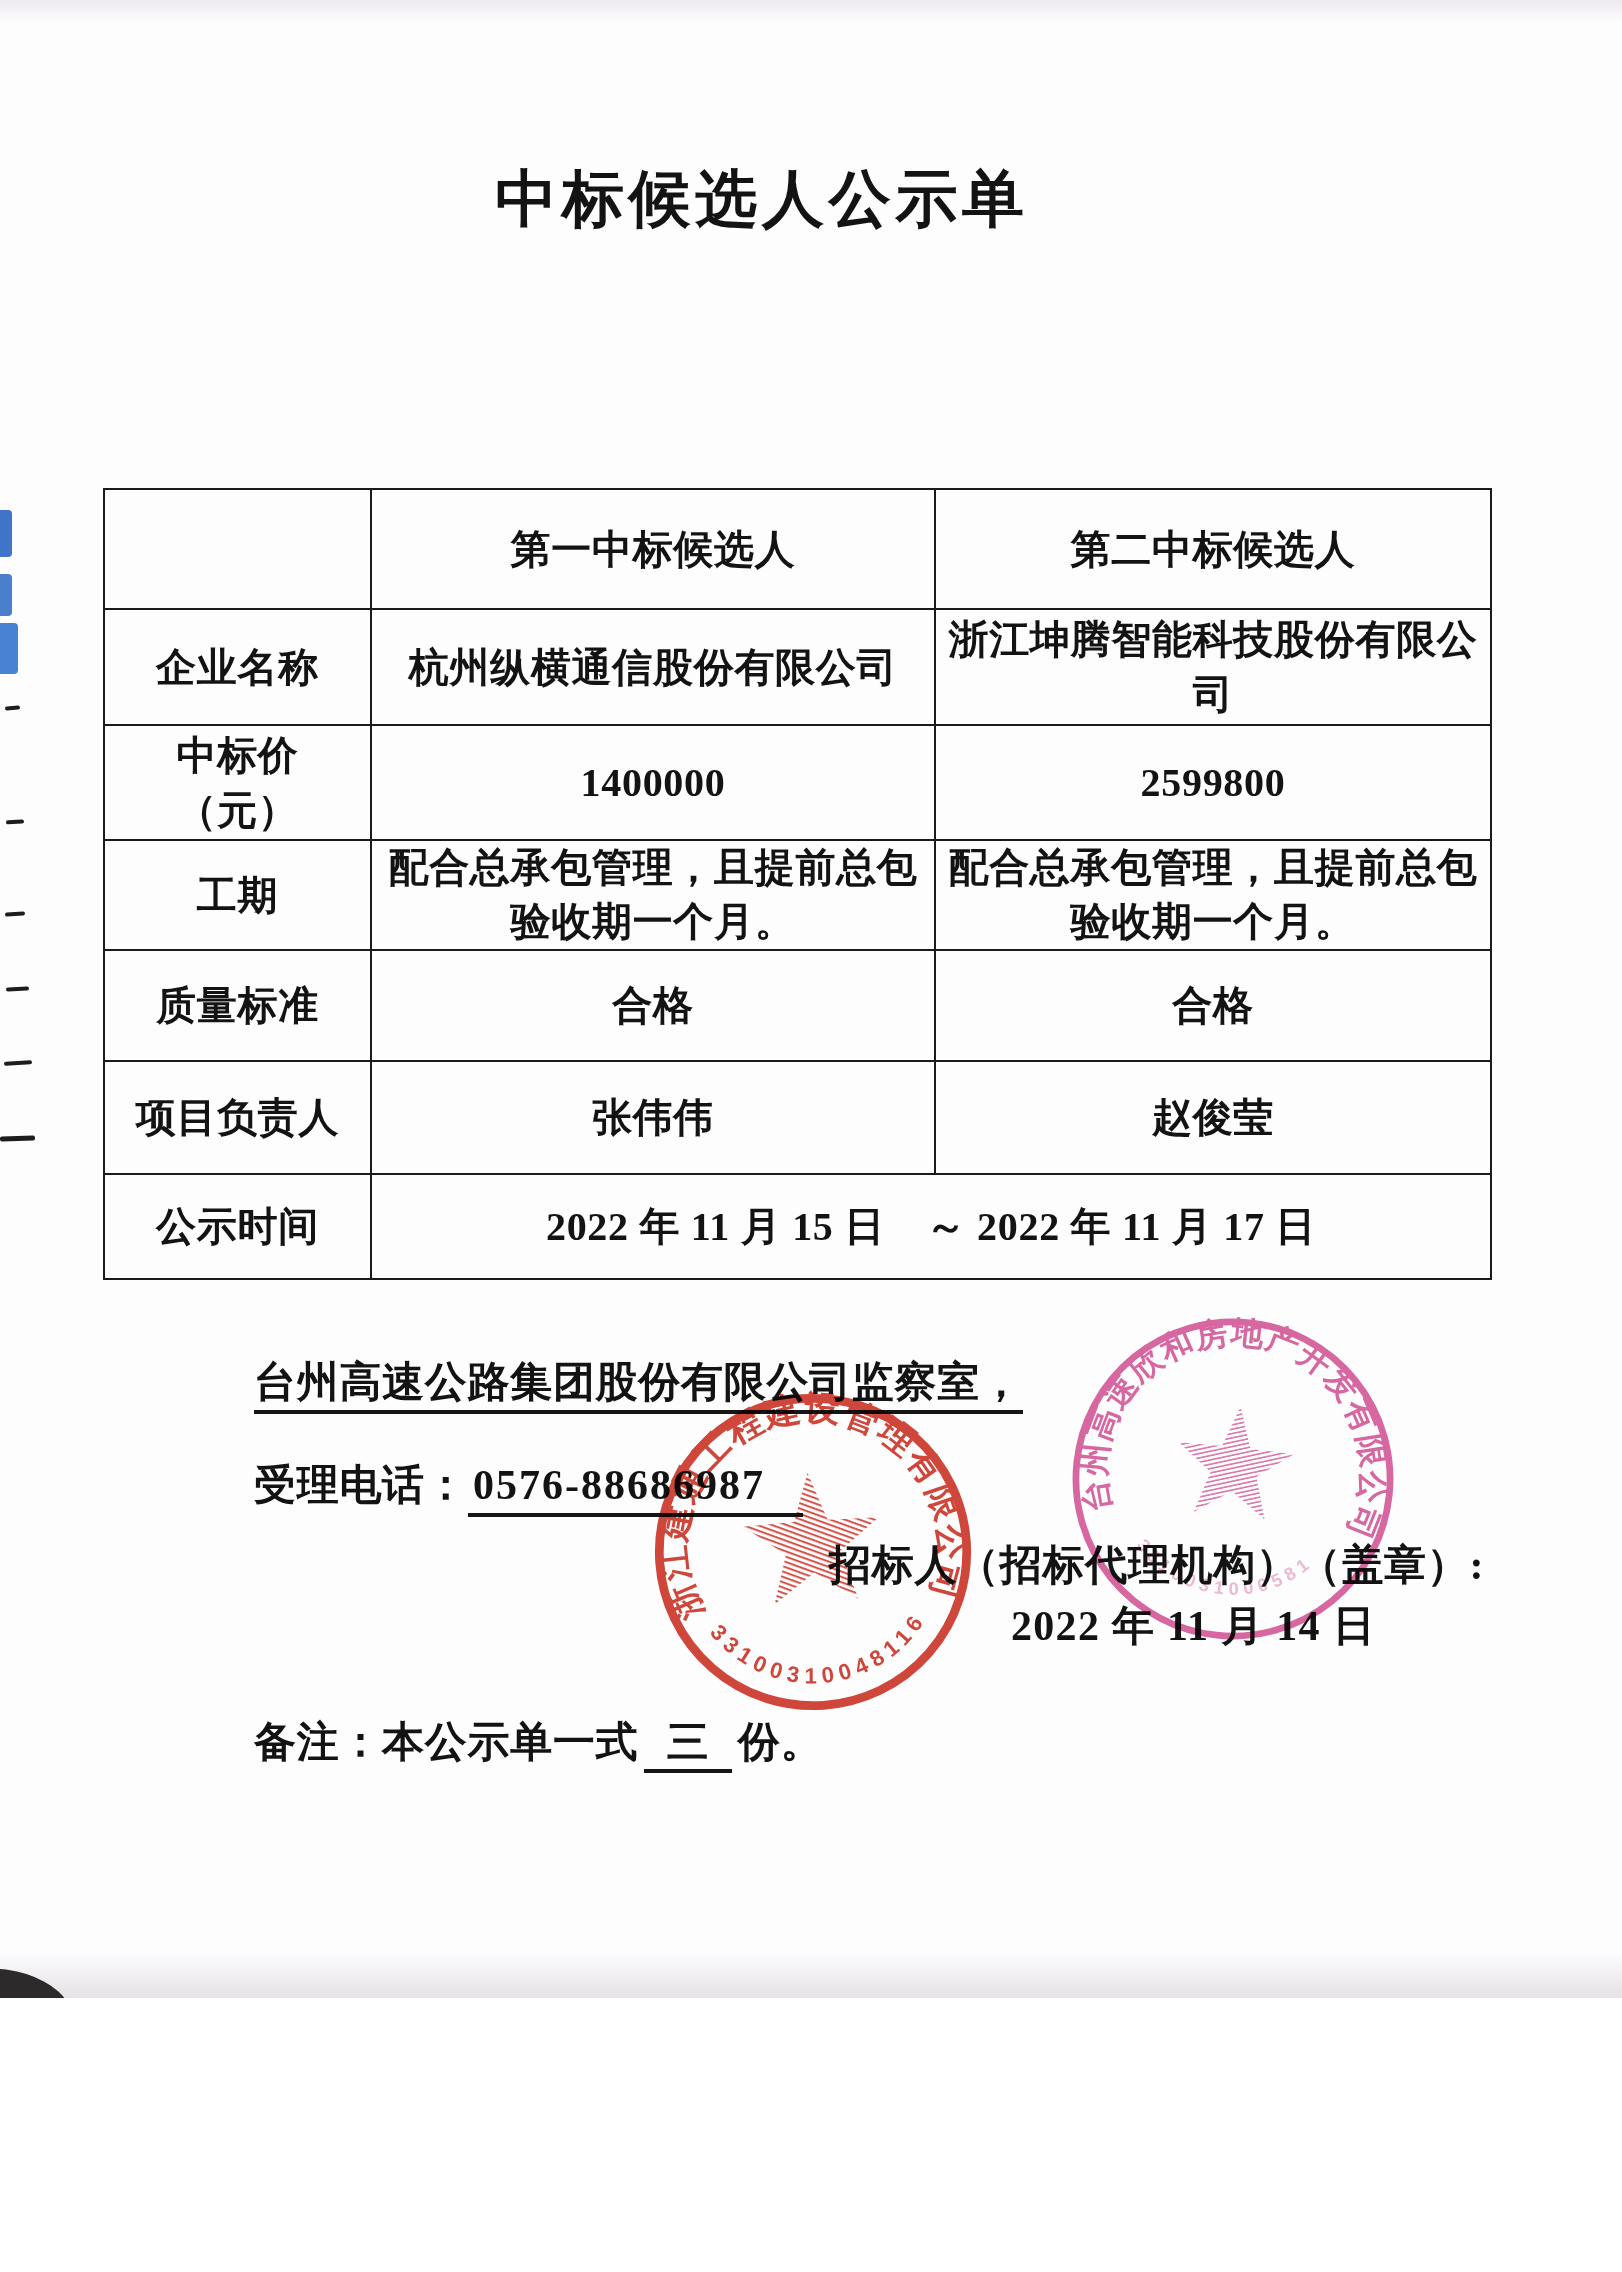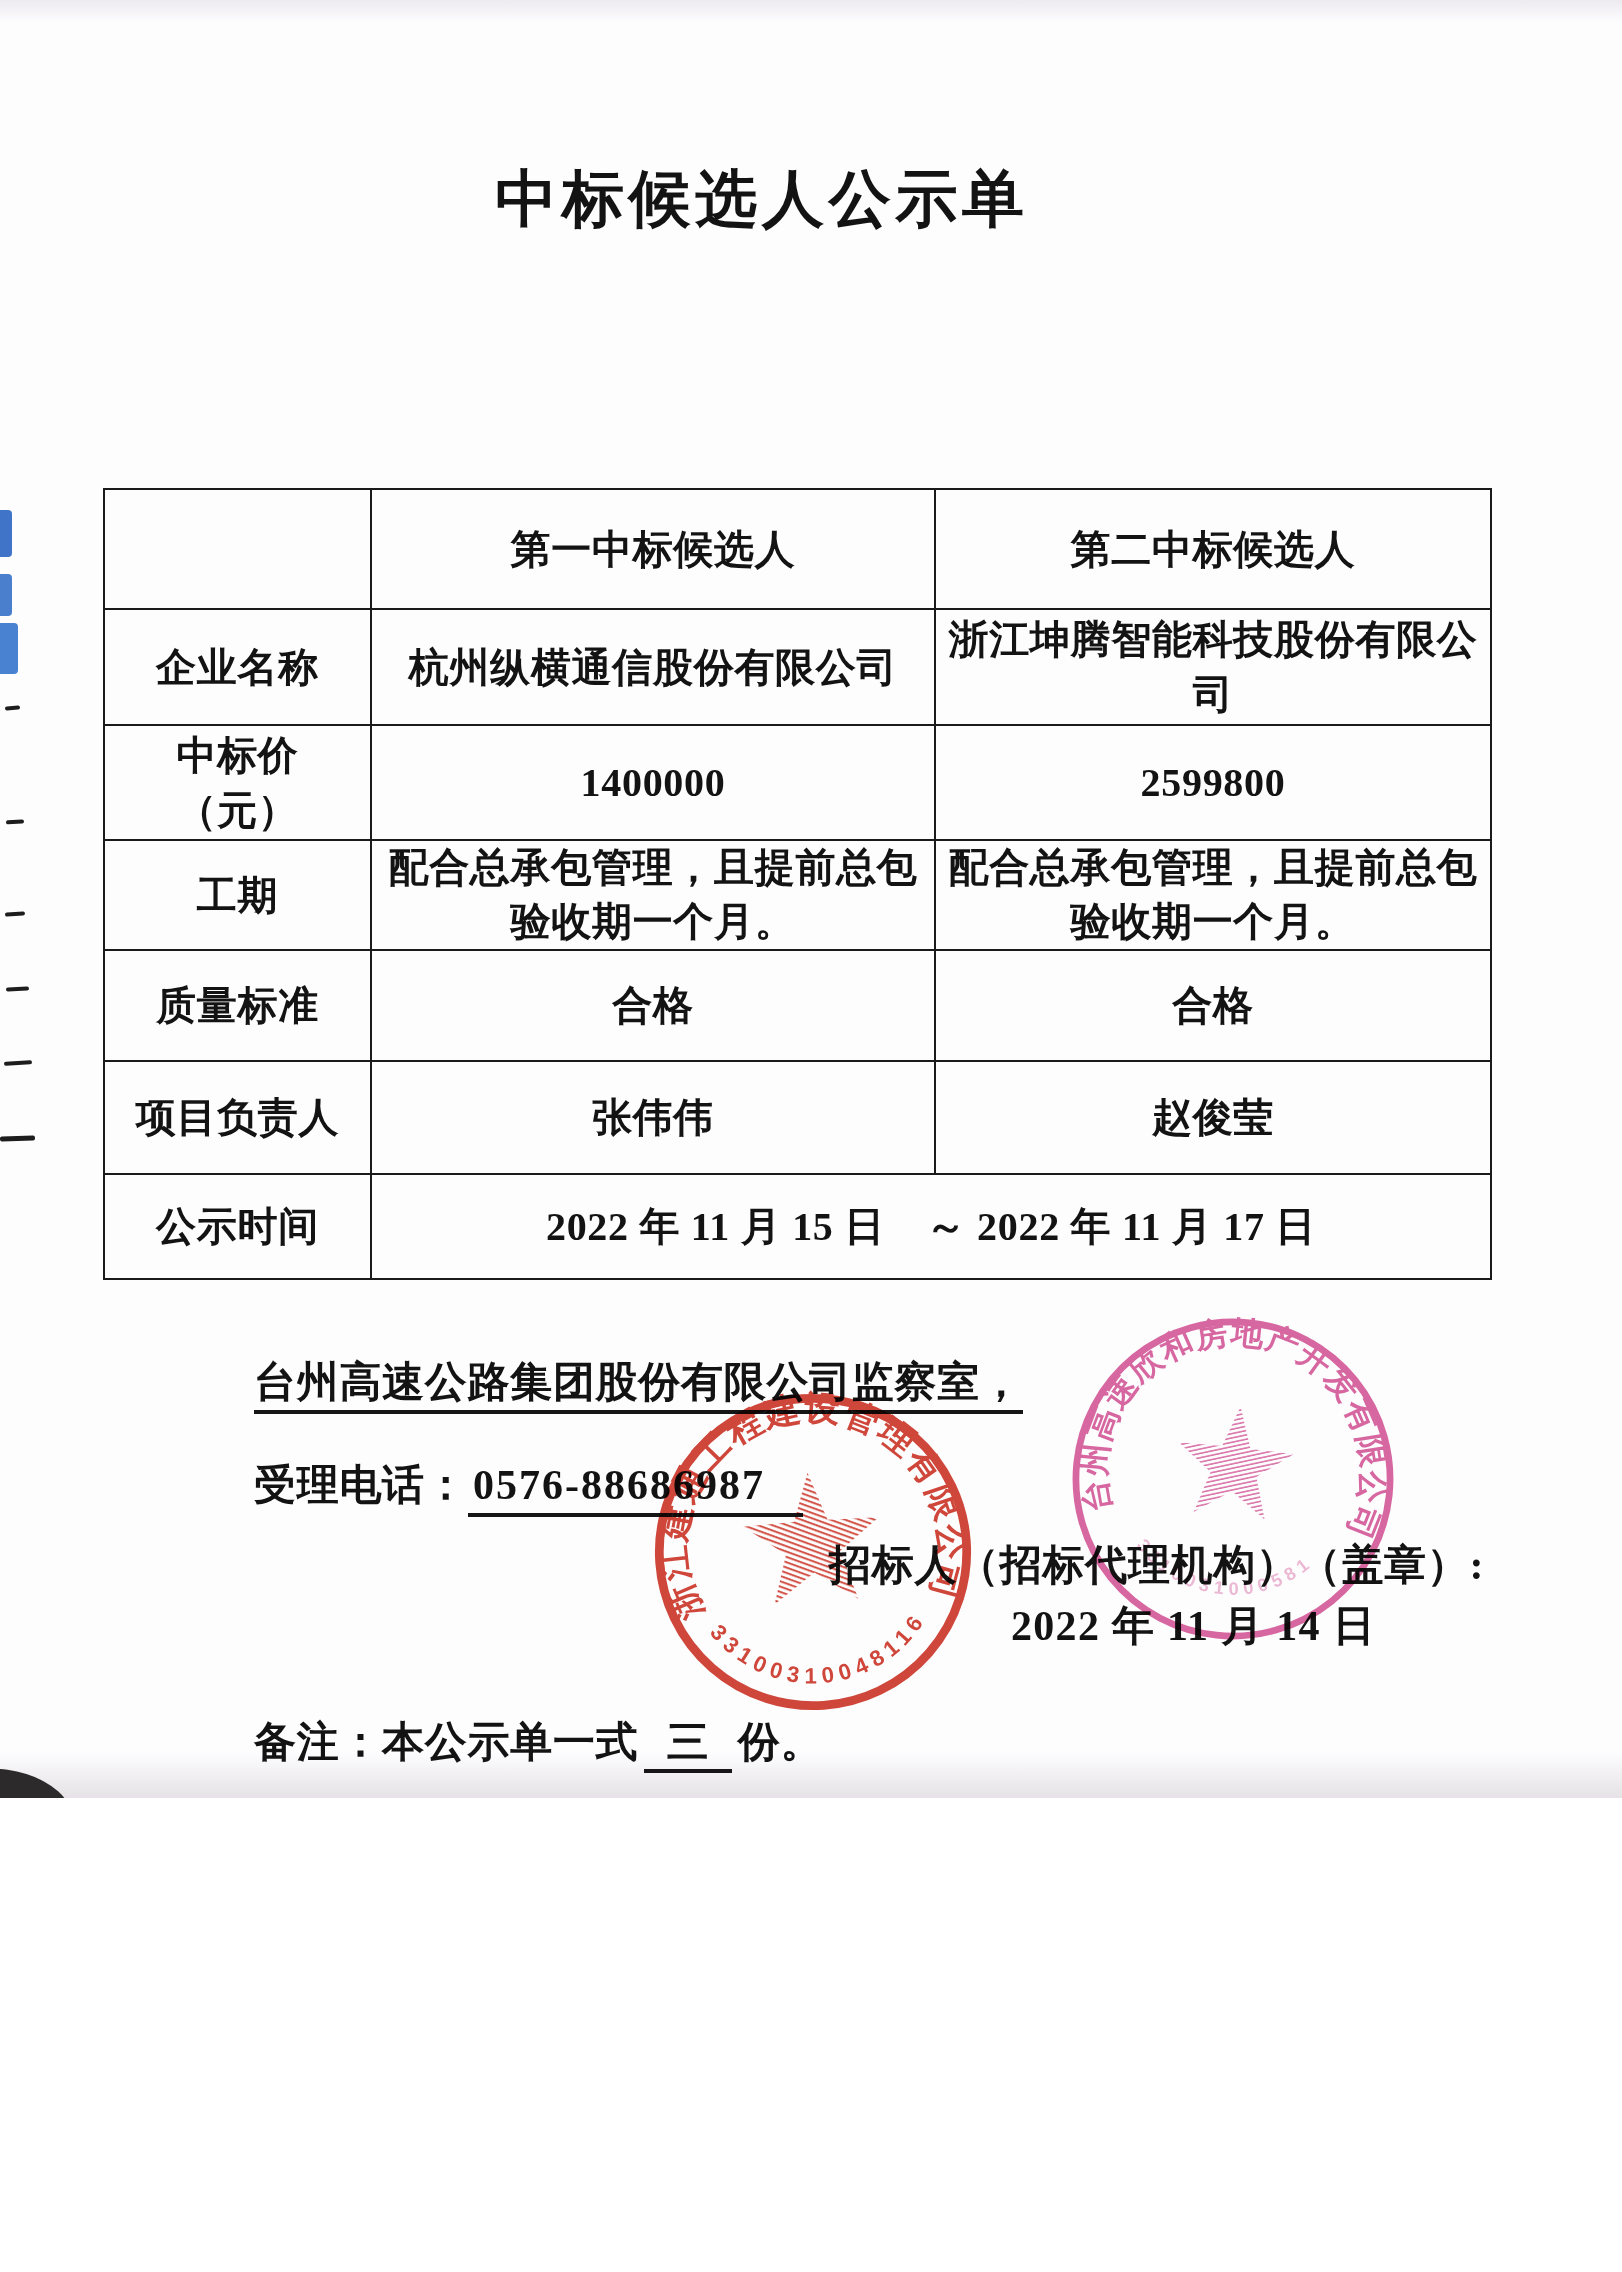--- a/index.html
+++ b/index.html
@@ -1,18 +1,18 @@
 <!DOCTYPE html>
 <html style="font-size:10.8px"><head>
 <meta charset="utf-8">
 <style>
   html,body{margin:0;padding:0;background:#ffffff;}
   .page{
     position:relative;
-    width:1622px;height:1798px;
+    width:1622px;height:1998px;
     background:#fdfdfe;
     overflow:hidden;
     font-family:"Liberation Serif","DejaVu Serif",serif;
     color:#131313;
   }
   
   .edge-top{position:absolute;left:0;top:0;width:1622px;height:23px;
     background:linear-gradient(#e9e5ec,rgba(255,255,255,0));opacity:.8;}
   .edge-bottom{position:absolute;left:0;bottom:0;width:1622px;height:47px;
     background:linear-gradient(rgba(255,255,255,0),#e3dfe4);opacity:.9;}

